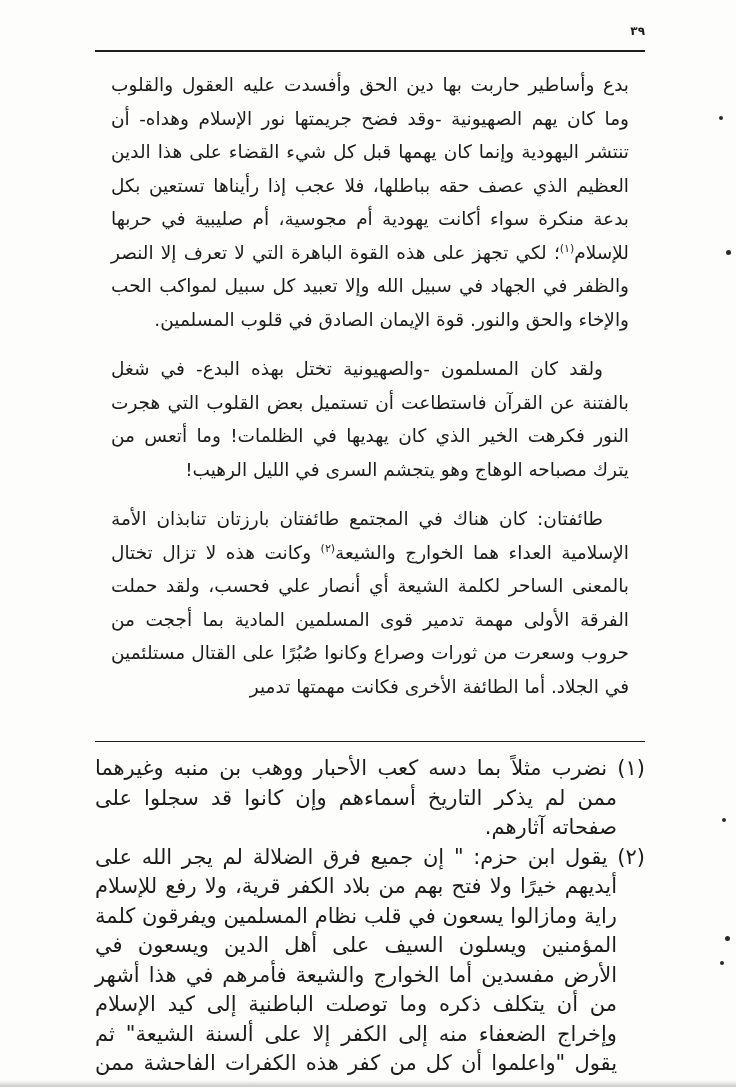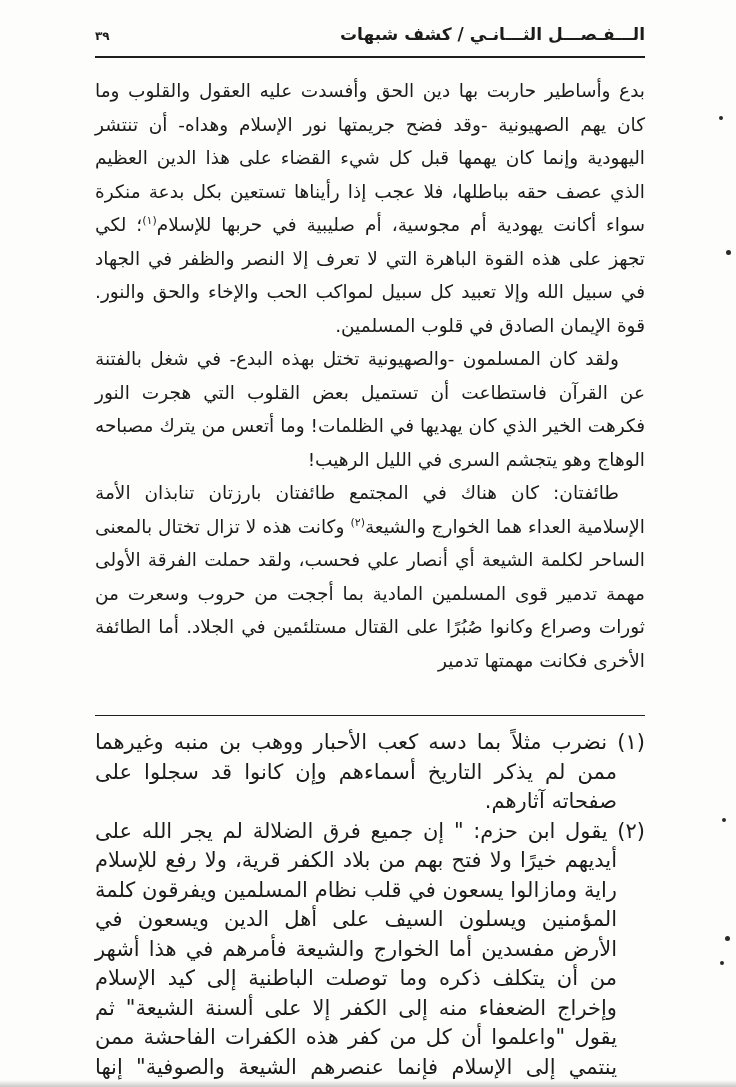--- a/index.html
+++ b/index.html
@@ -36,21 +36,21 @@
     border-top: 2px solid #1e1e1e;
     margin: 12px 0 0 0;
   }
 
   .body-text {
     margin-top: 16px;
     font-size: 18.5px;
     line-height: 33.5px;
     text-align: justify;
   }
-  .body-text p { margin: 0; }
+  .body-text p { margin: 16px; }
   .body-text p.indent { text-indent: 26px; }
   .lead { font-weight: normal; }
   sup.fn-ref {
     font-size: 11px;
     line-height: 0;
     vertical-align: 7px;
   }
 
   .footnote-rule {
     border: 0;
@@ -90,21 +90,20 @@
     background: linear-gradient(#ffffff, #c9c9c6);
   }
 </style>
 </head>
 <body>
 
 <div class="page">
   <div class="content">
 
     <header class="page-header">
-      <span class="header-title">الـــفـصـــل الثـــانـي / كشف شبهات</span>
       <span class="page-number">٣٩</span>
     </header>
 
     <hr class="header-rule">
 
     <main class="body-text">
       <p><span class="lead"></span><span>بدع وأساطير حاربت بها دين الحق وأفسدت عليه العقول والقلوب وما كان يهم الصهيونية -وقد فضح جريمتها نور الإسلام وهداه- أن تنتشر اليهودية وإنما كان يهمها قبل كل شيء القضاء على هذا الدين العظيم الذي عصف حقه بباطلها، فلا عجب إذا رأيناها تستعين بكل بدعة منكرة سواء أكانت يهودية أم مجوسية، أم صليبية في حربها للإسلام</span><sup class="fn-ref">(١)</sup><span>؛ لكي تجهز على هذه القوة الباهرة التي لا تعرف إلا النصر والظفر في الجهاد في سبيل الله وإلا تعبيد كل سبيل لمواكب الحب والإخاء والحق والنور. قوة الإيمان الصادق في قلوب المسلمين.</span></p>
 
       <p class="indent"><span class="lead"></span><span>ولقد كان المسلمون -والصهيونية تختل بهذه البدع- في شغل بالفتنة عن القرآن فاستطاعت أن تستميل بعض القلوب التي هجرت النور فكرهت الخير الذي كان يهديها في الظلمات! وما أتعس من يترك مصباحه الوهاج وهو يتجشم السرى في الليل الرهيب!</span><sup class="fn-ref"></sup><span></span></p>
 

